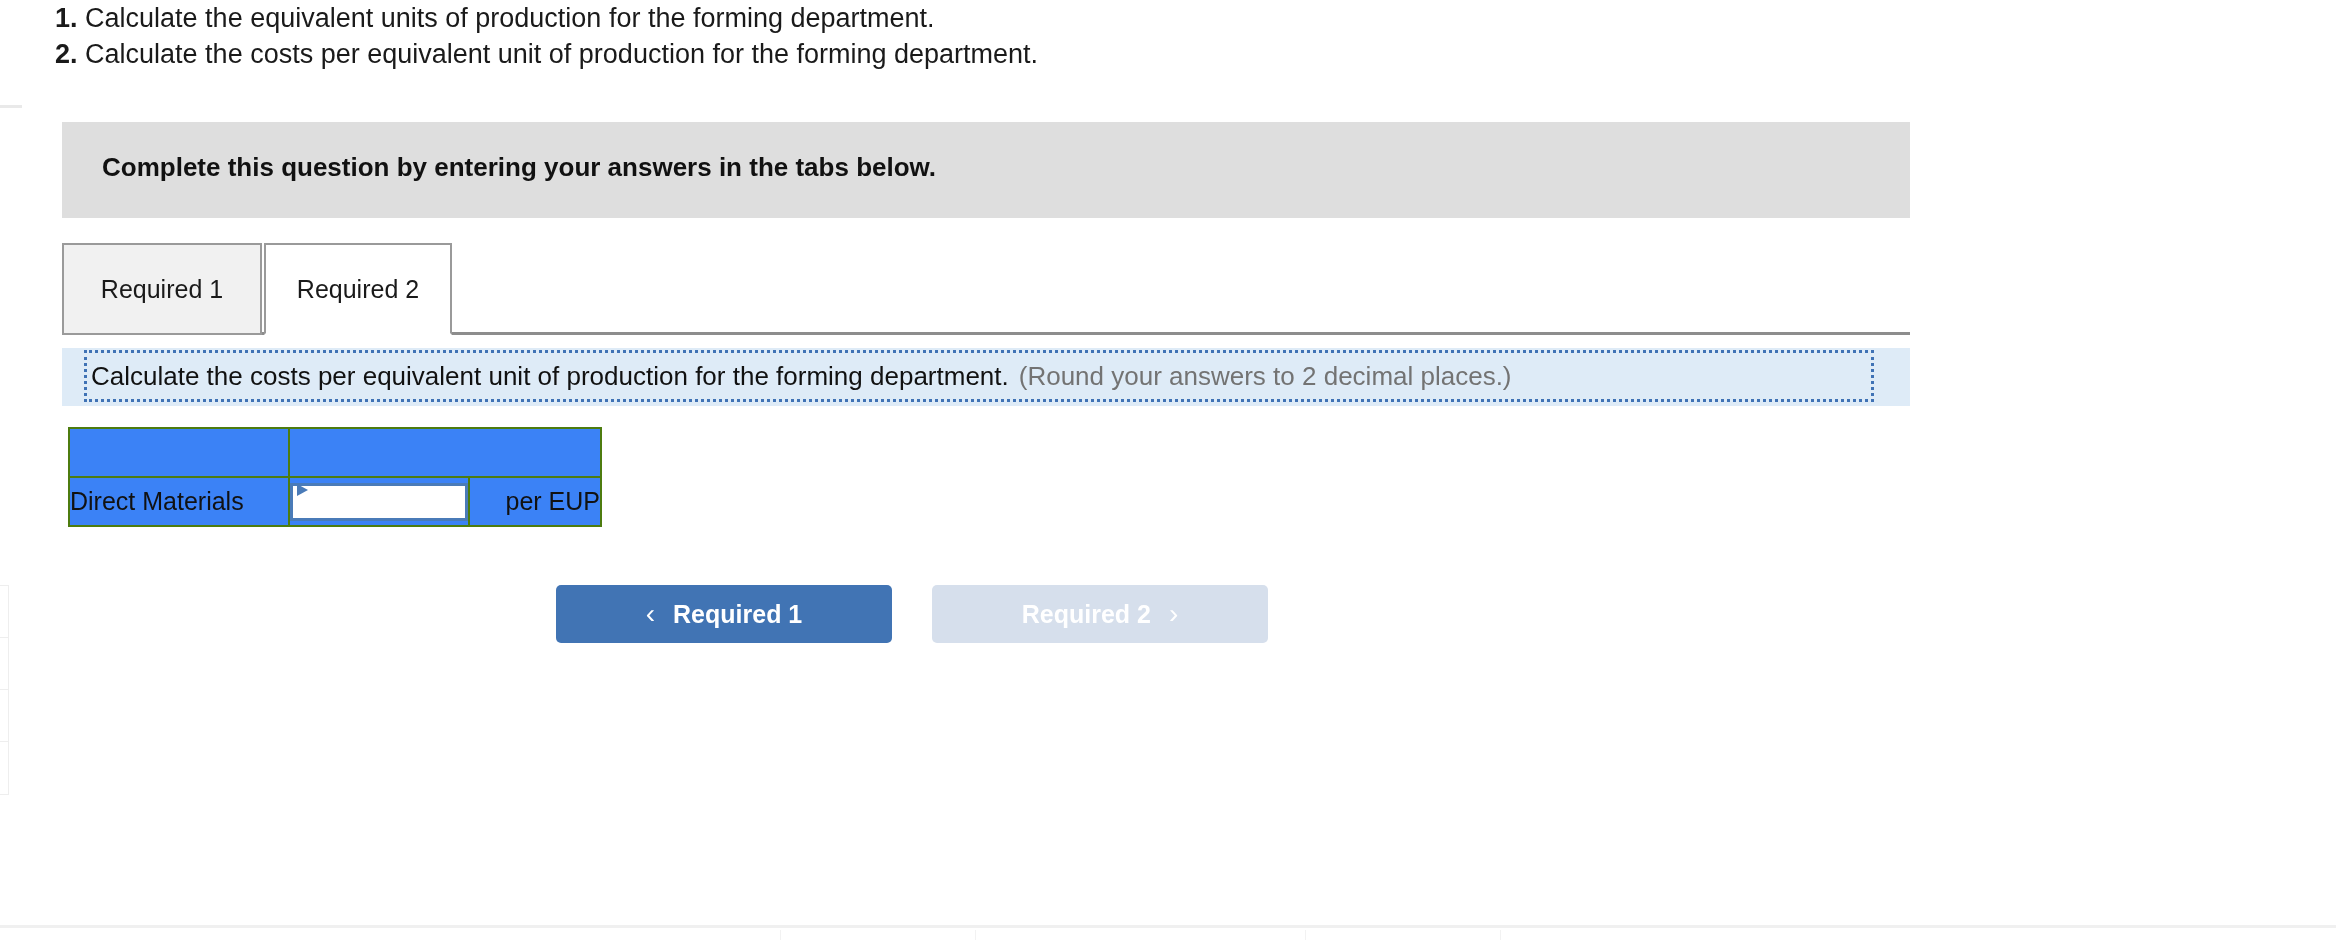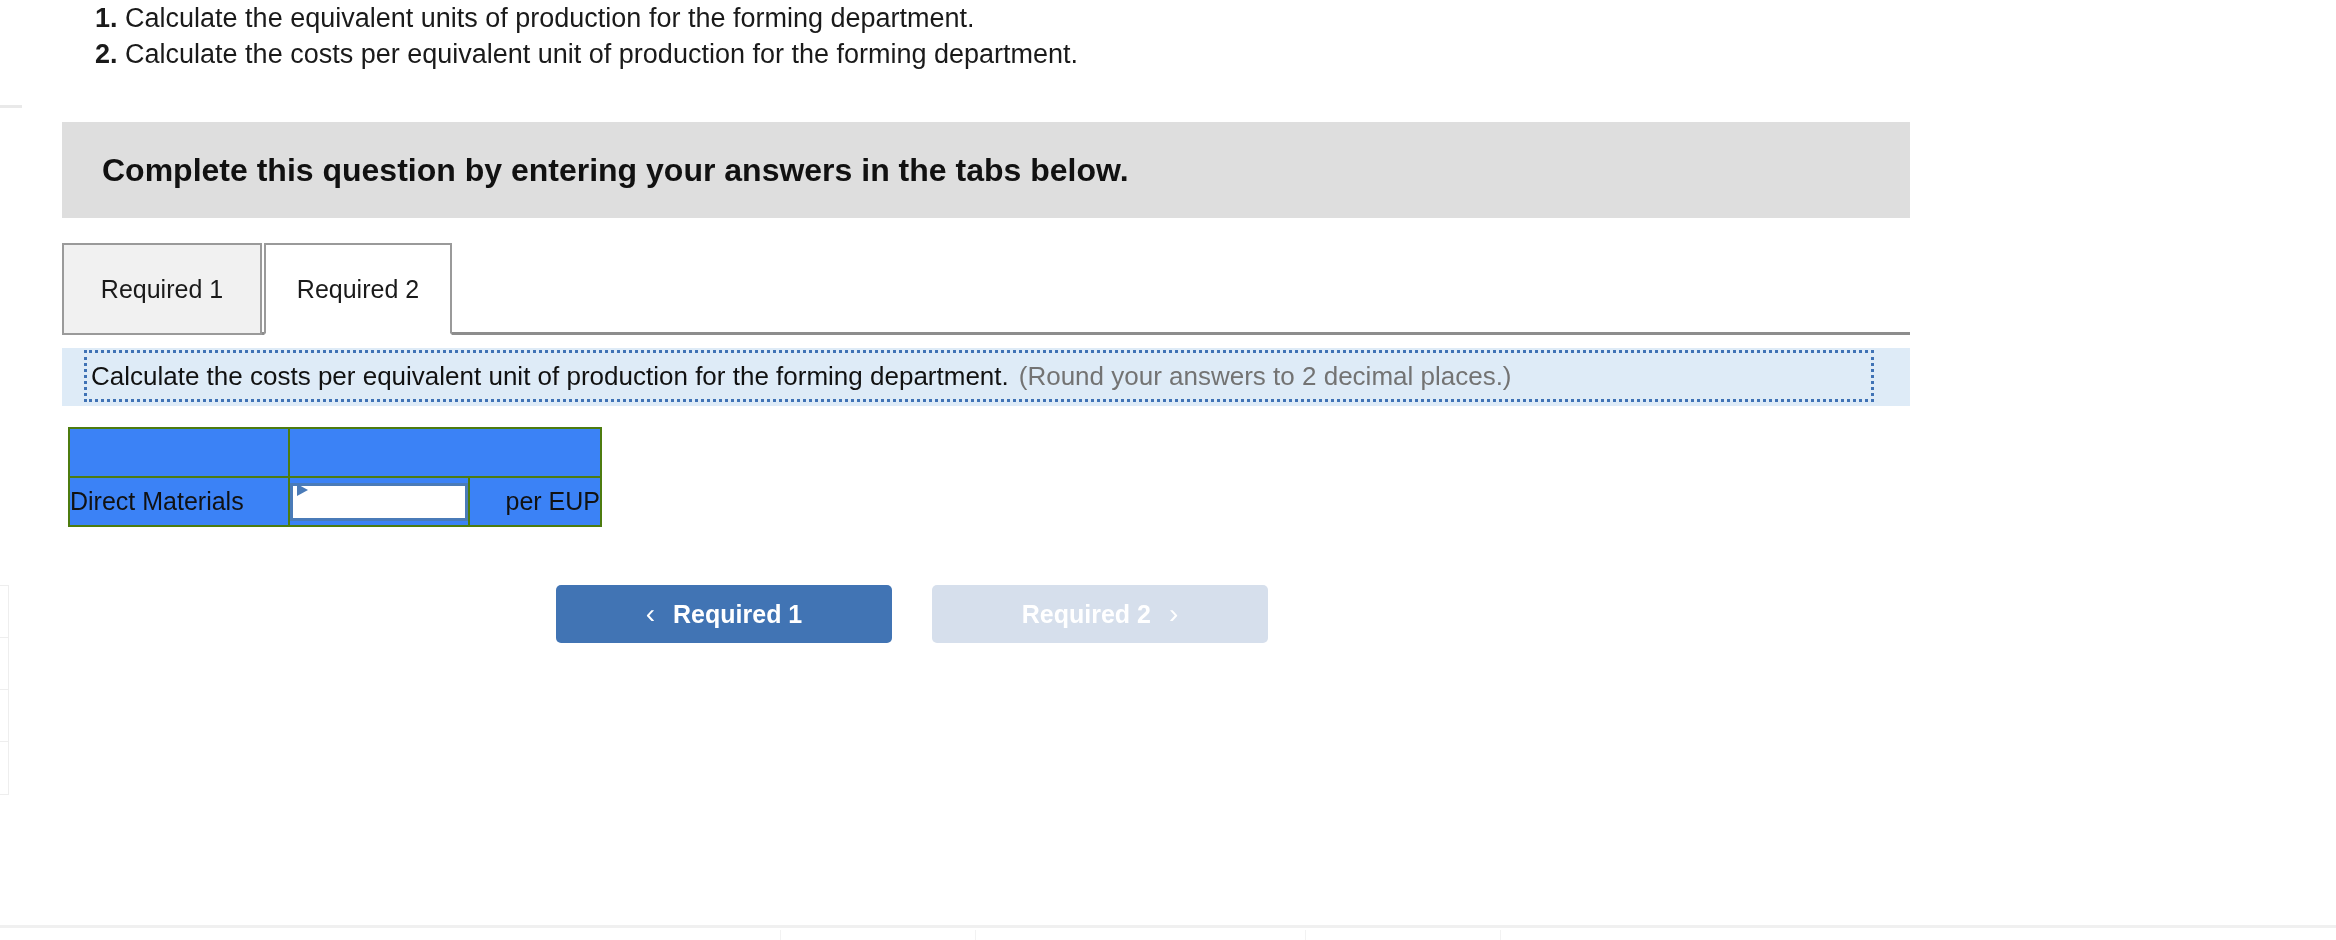--- a/index.html
+++ b/index.html
@@ -46,41 +46,40 @@
     position: absolute;
     left: 55px;
     top: 0px;
     width: 1900px;
   }
   .question-line {
     font-size: 27px;
     line-height: 36px;
     color: #1a1a1a;
     white-space: nowrap;
-    margin-left: 40px;
   }
   .question-num {
     font-weight: bold;
   }
 
   
   #instruction-banner {
     position: absolute;
     left: 62px;
     top: 122px;
     width: 1848px;
     height: 96px;
     background: #dedede;
     box-sizing: border-box;
   }
   #instruction-banner-text {
     position: absolute;
     left: 40px;
     top: 30px;
-    font-size: 32px;
+    font-size: 26px;
     font-weight: bold;
     color: #111111;
     white-space: nowrap;
   }
 
   
   #tab-strip {
     position: absolute;
     left: 62px;
     top: 243px;

